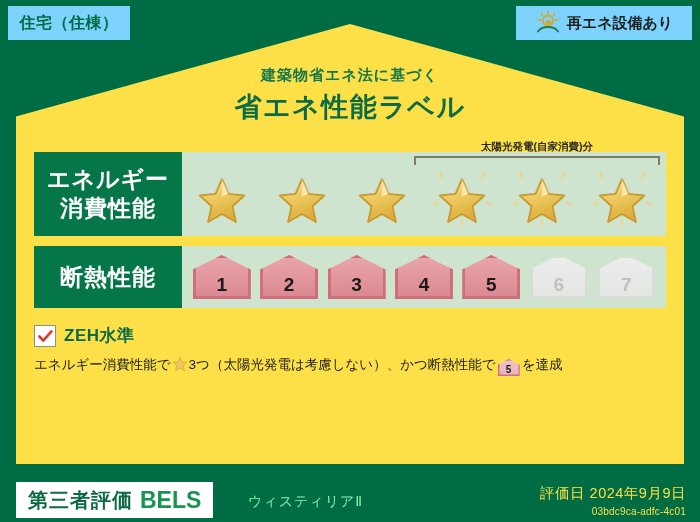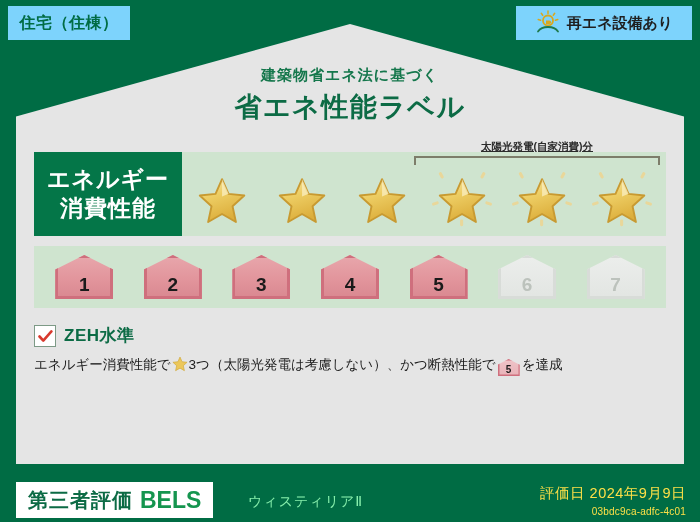--- a/index.html
+++ b/index.html
@@ -31,21 +31,21 @@
     right:8px;top:6px;width:176px;height:34px;
     gap:6px;padding:0 8px;
     font-weight:bold;font-size:15px;color:#1f1f1f;
   }
   #badge-renew .sun{flex:0 0 auto;}
 
   
   #panel{
     position:absolute;
     left:16px;top:24px;right:16px;bottom:58px;
-    background:#e5e5e5;
+    background:#fde047;
     clip-path:polygon(0% 21%, 50% 0%, 100% 21%, 100% 100%, 0% 100%);
   }
   #panel-inner{position:absolute;inset:0;}
 
   
   #title-block{
     position:absolute;left:0;right:0;top:42px;text-align:center;
   }
   #title-sub{
     font-size:15px;font-weight:bold;color:#15774c;letter-spacing:1px;
@@ -81,21 +81,20 @@
   }
   .star-cell{position:relative;width:62px;height:62px;}
   .star-cell svg{display:block;width:62px;height:62px;}
 
   
   #solar-note{
     position:absolute;top:-12px;right:6px;width:246px;
     text-align:center;
     font-size:10.5px;color:#2b2b2b;font-weight:bold;
     white-space:nowrap;
-    text-decoration:underline;
   }
   #solar-bracket{
     position:absolute;top:4px;right:6px;width:246px;height:9px;
     border:2px solid #7d7d6a;border-bottom:none;
     box-sizing:border-box;
   }
 
   
   #insul-scale{
     position:absolute;inset:0;
@@ -337,20 +336,23 @@
           <path d="M12 1.6 L15.1 8.6 L22.6 9.4 L17 14.5 L18.6 22 L12 18.2 L5.4 22 L7 14.5 L1.4 9.4 L8.9 8.6 Z" fill="url(#sg6)" stroke="#c89a32" stroke-width="0.9" stroke-linejoin="round"></path>
           <path d="M12 1.6 L15.1 8.6 L12 9.8 Z" fill="#f9efc2" opacity="0.75"></path>
         </g>
       </svg>
               </div>
             </div>
         </div>
       </div>
 
       <div class="row" id="row-insul">
+        <div class="row-label">
+          <span>断熱性能</span>
+        </div>
         <div class="row-body">
           <div id="insul-scale">
               <div class="grade on">1</div>
               <div class="grade on">2</div>
               <div class="grade on">3</div>
               <div class="grade on">4</div>
               <div class="grade on">5</div>
               <div class="grade off">6</div>
               <div class="grade off">7</div>
             </div>

